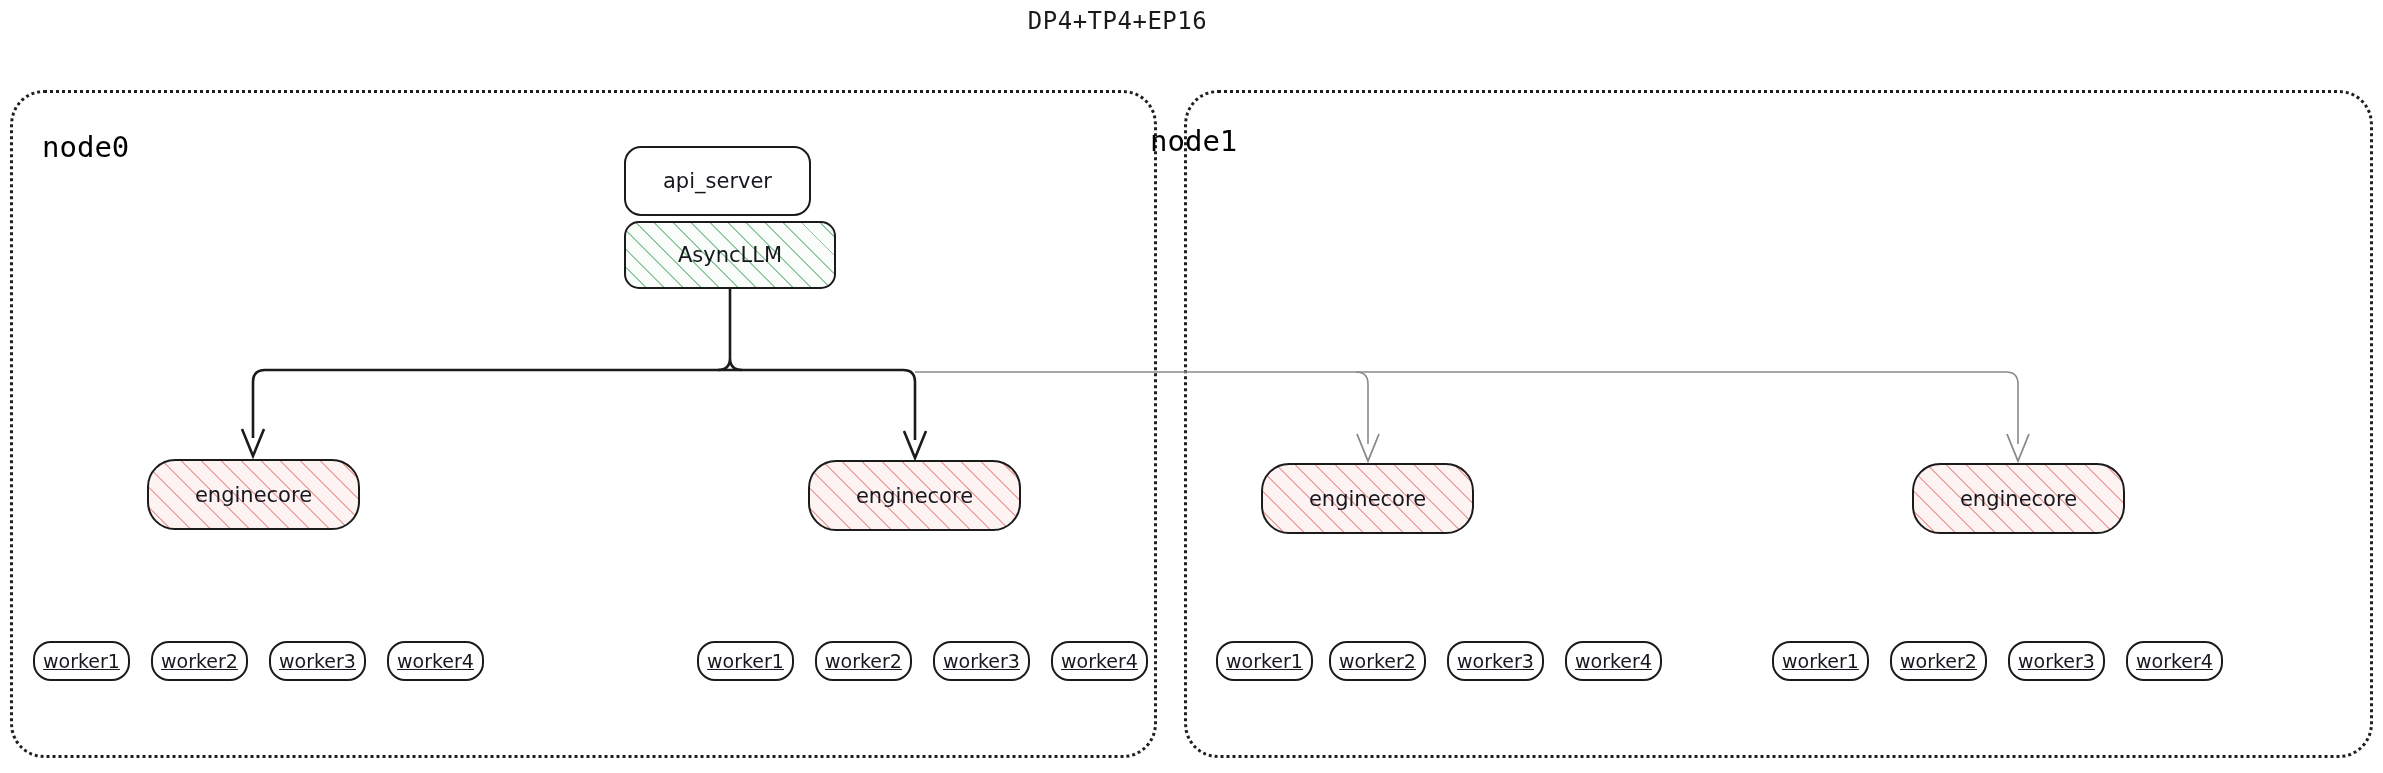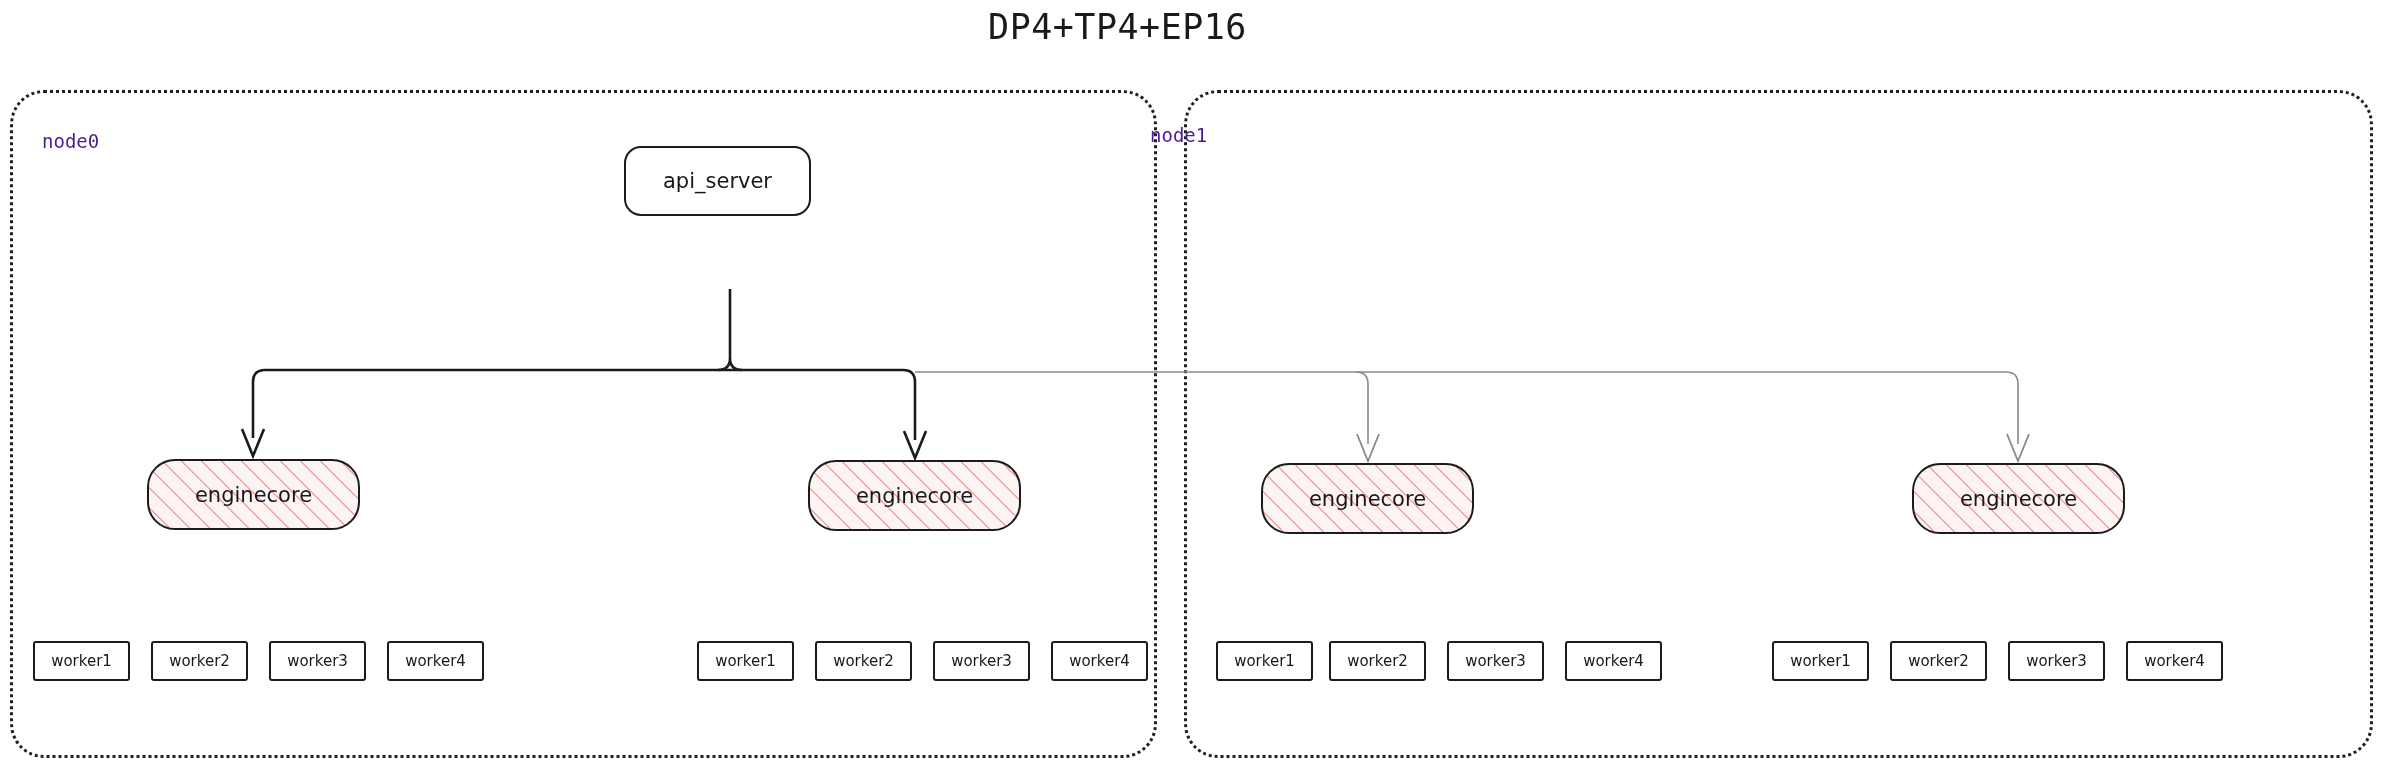--- a/index.html
+++ b/index.html
@@ -17,39 +17,39 @@
   }
 
   
   .diagram-title {
     position: absolute;
     left: 0;
     top: 7px;
     width: 2235px;
     text-align: center;
     font-family: "DejaVu Sans Mono", monospace;
-    font-size: 35px;
+    font-size: 24px;
     color: #1a1a1a;
     letter-spacing: 0.5px;
     white-space: nowrap;
   }
 
   
   .node-box {
     position: absolute;
     border: 3px dotted #1f1f1f;
     border-radius: 34px;
     background: transparent;
     box-sizing: border-box;
   }
   .node-label {
     position: absolute;
     font-family: "DejaVu Sans Mono", monospace;
-    font-size: 19px;
-    color: #4c1d95;
+    font-size: 29px;
+    color: #000000;
     white-space: nowrap;
   }
 
   
   .rbox {
     position: absolute;
     box-sizing: border-box;
     border: 2.6px solid #1b1b1b;
     border-radius: 16px;
     background: #ffffff;
@@ -86,23 +86,24 @@
     background-image: repeating-linear-gradient(
       45deg,
       rgba(226, 120, 120, 0.62) 0px,
       rgba(226, 120, 120, 0.62) 1.4px,
       rgba(0, 0, 0, 0) 1.4px,
       rgba(0, 0, 0, 0) 14px
     );
   }
 
   .rbox.worker {
-    border-radius: 3px;
+    border-radius: 18px;
     border-width: 2.4px;
-    font-size: 15px;
+    font-size: 19px;
+    text-decoration: underline;
   }
 
   
   #wires {
     position: absolute;
     left: 0;
     top: 0;
     width: 2383px;
     height: 773px;
     pointer-events: none;
@@ -134,20 +135,21 @@
 <body>
 
 <div id="canvas">
 
   <div class="diagram-title">DP4+TP4+EP16</div>
 
   <div class="node-box" style="left:10px; top:90px; width:1147px; height:668px;"></div>
   <div class="node-label" style="left:42px; top:130px;">node0</div>
 
   <div class="rbox api-server" style="left:624px; top:146px; width:187px; height:70px;">api_server</div>
+  <div class="rbox hatched-green" style="left:624px; top:221px; width:212px; height:68px;">AsyncLLM</div>
 
   <div class="rbox hatched-pink" style="left:147px; top:459px; width:213px; height:71px;">enginecore</div>
   <div class="rbox hatched-pink" style="left:808px; top:460px; width:213px; height:71px;">enginecore</div>
 
   <div class="rbox worker" style="left:33px; top:641px; width:97px; height:40px;">worker1</div>
   <div class="rbox worker" style="left:151px; top:641px; width:97px; height:40px;">worker2</div>
   <div class="rbox worker" style="left:269px; top:641px; width:97px; height:40px;">worker3</div>
   <div class="rbox worker" style="left:387px; top:641px; width:97px; height:40px;">worker4</div>
 
   <div class="rbox worker" style="left:697px; top:641px; width:97px; height:40px;">worker1</div>

